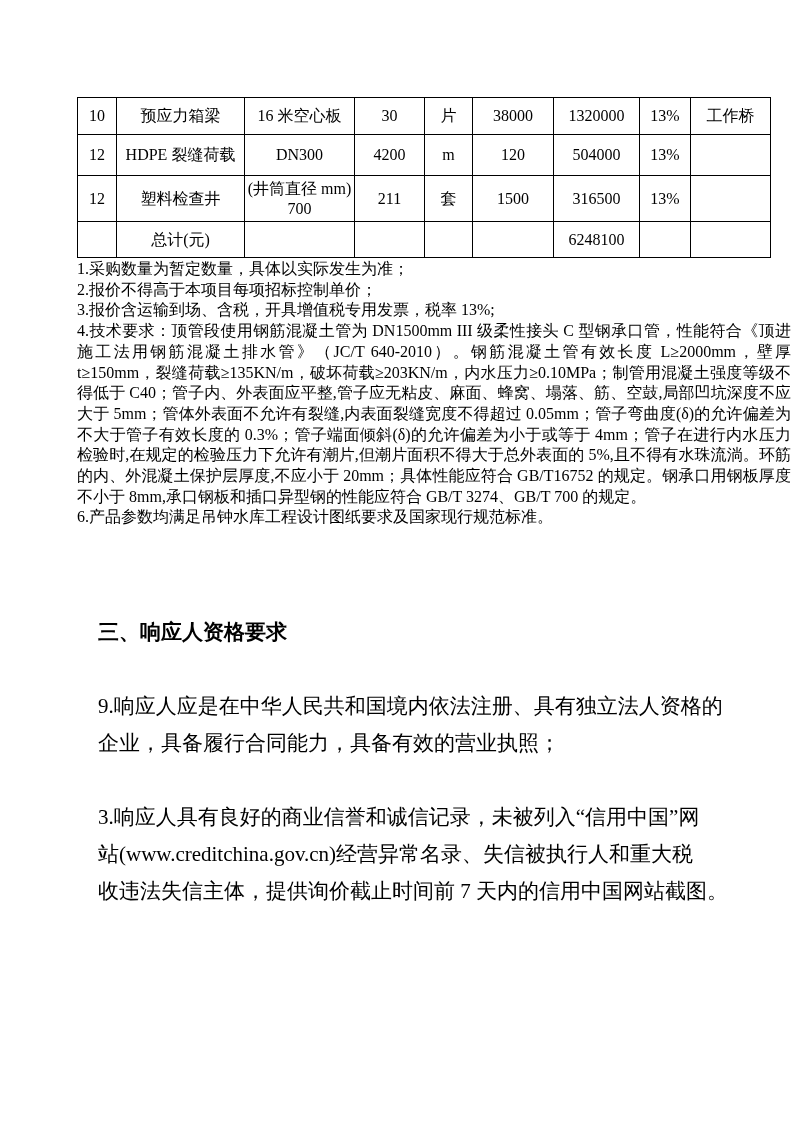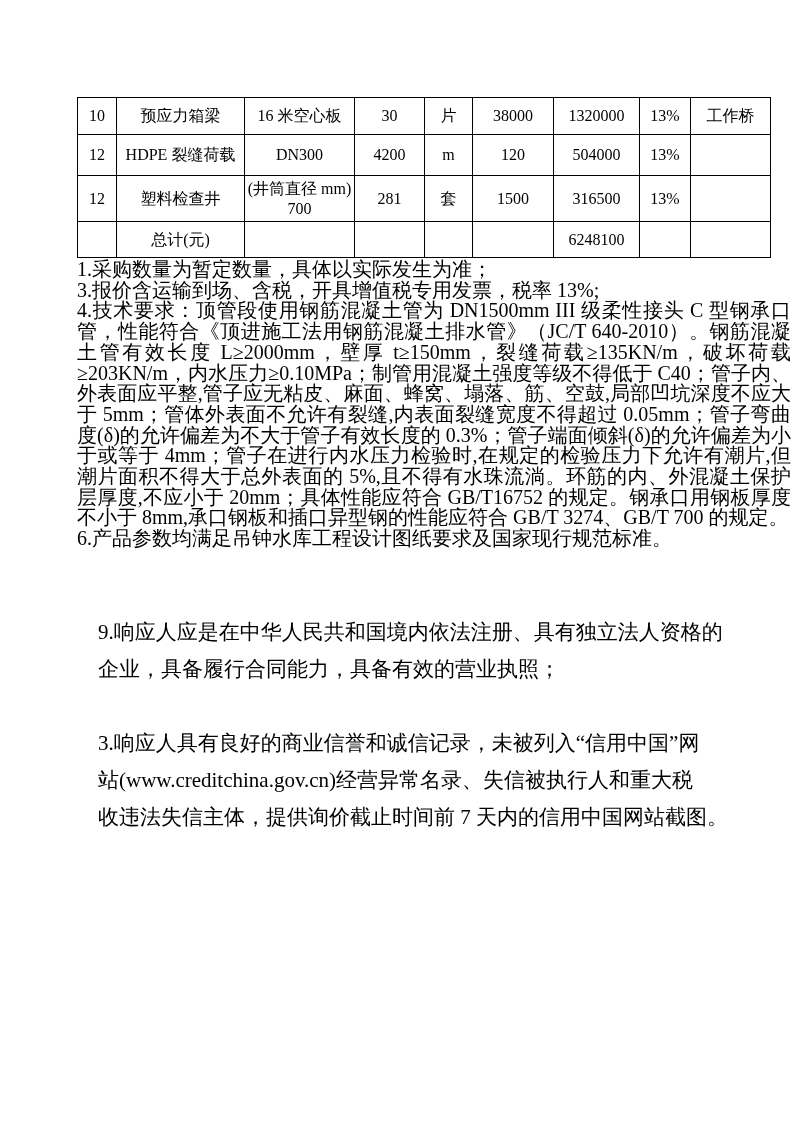--- a/index.html
+++ b/index.html
@@ -36,21 +36,21 @@
   table.items tr.r1 td { height: 40px; }
   table.items tr.r2 td { height: 45px; }
   table.items tr.r3 td { height: 35px; }
 
   
   .notes {
     position: absolute;
     left: 77px;
     top: 259px;
     width: 714px;
-    font-size: 20px;
+    font-size: 16px;
     line-height: 20.7px;
     text-align: justify;
   }
 
   
   .body-text {
     position: absolute;
     left: 98px;
     top: 577px;
     width: 644px;
@@ -100,21 +100,21 @@
       <td>120</td>
       <td>504000</td>
       <td>13%</td>
       <td></td>
     </tr>
     <tr class="r2">
       <td>12</td>
       <td>塑料检查井</td>
       <td>(井筒直径 mm)
 700</td>
-      <td>281</td>
+      <td>211</td>
       <td>套</td>
       <td>1500</td>
       <td>316500</td>
       <td>13%</td>
       <td></td>
     </tr>
     <tr class="r3">
       <td></td>
       <td>总计(元)</td>
       <td></td>
@@ -123,26 +123,28 @@
       <td></td>
       <td>6248100</td>
       <td></td>
       <td></td>
     </tr>
   </tbody>
     </table>
 
   <div class="notes">
     <div class="note">1.采购数量为暂定数量，具体以实际发生为准；</div>
+    <div class="note">2.报价不得高于本项目每项招标控制单价；</div>
     <div class="note">3.报价含运输到场、含税，开具增值税专用发票，税率 13%;</div>
     <div class="note">4.技术要求：顶管段使用钢筋混凝土管为 DN1500mm III 级柔性接头 C 型钢承口管，性能符合《顶进施工法用钢筋混凝土排水管》（JC/T 640-2010）。钢筋混凝土管有效长度 L≥2000mm，壁厚 t≥150mm，裂缝荷载≥135KN/m，破坏荷载≥203KN/m，内水压力≥0.10MPa；制管用混凝土强度等级不得低于 C40；管子内、外表面应平整,管子应无粘皮、麻面、蜂窝、塌落、筋、空鼓,局部凹坑深度不应大于 5mm；管体外表面不允许有裂缝,内表面裂缝宽度不得超过 0.05mm；管子弯曲度(δ)的允许偏差为不大于管子有效长度的 0.3%；管子端面倾斜(δ)的允许偏差为小于或等于 4mm；管子在进行内水压力检验时,在规定的检验压力下允许有潮片,但潮片面积不得大于总外表面的 5%,且不得有水珠流淌。环筋的内、外混凝土保护层厚度,不应小于 20mm；具体性能应符合 GB/T16752 的规定。钢承口用钢板厚度不小于 8mm,承口钢板和插口异型钢的性能应符合 GB/T 3274、GB/T 700 的规定。</div>
     <div class="note">6.产品参数均满足吊钟水库工程设计图纸要求及国家现行规范标准。</div>
   </div>
 
   <div class="body-text">
+    <div class="para heading">三、响应人资格要求</div>
     <div class="para">9.响应人应是在中华人民共和国境内依法注册、具有独立法人资格的
 企业，具备履行合同能力，具备有效的营业执照；</div>
     <div class="para">3.响应人具有良好的商业信誉和诚信记录，未被列入“信用中国”网
 站(www.creditchina.gov.cn)经营异常名录、失信被执行人和重大税
 收违法失信主体，提供询价截止时间前 7 天内的信用中国网站截图。</div>
     
   </div>
 
 </div>
 

